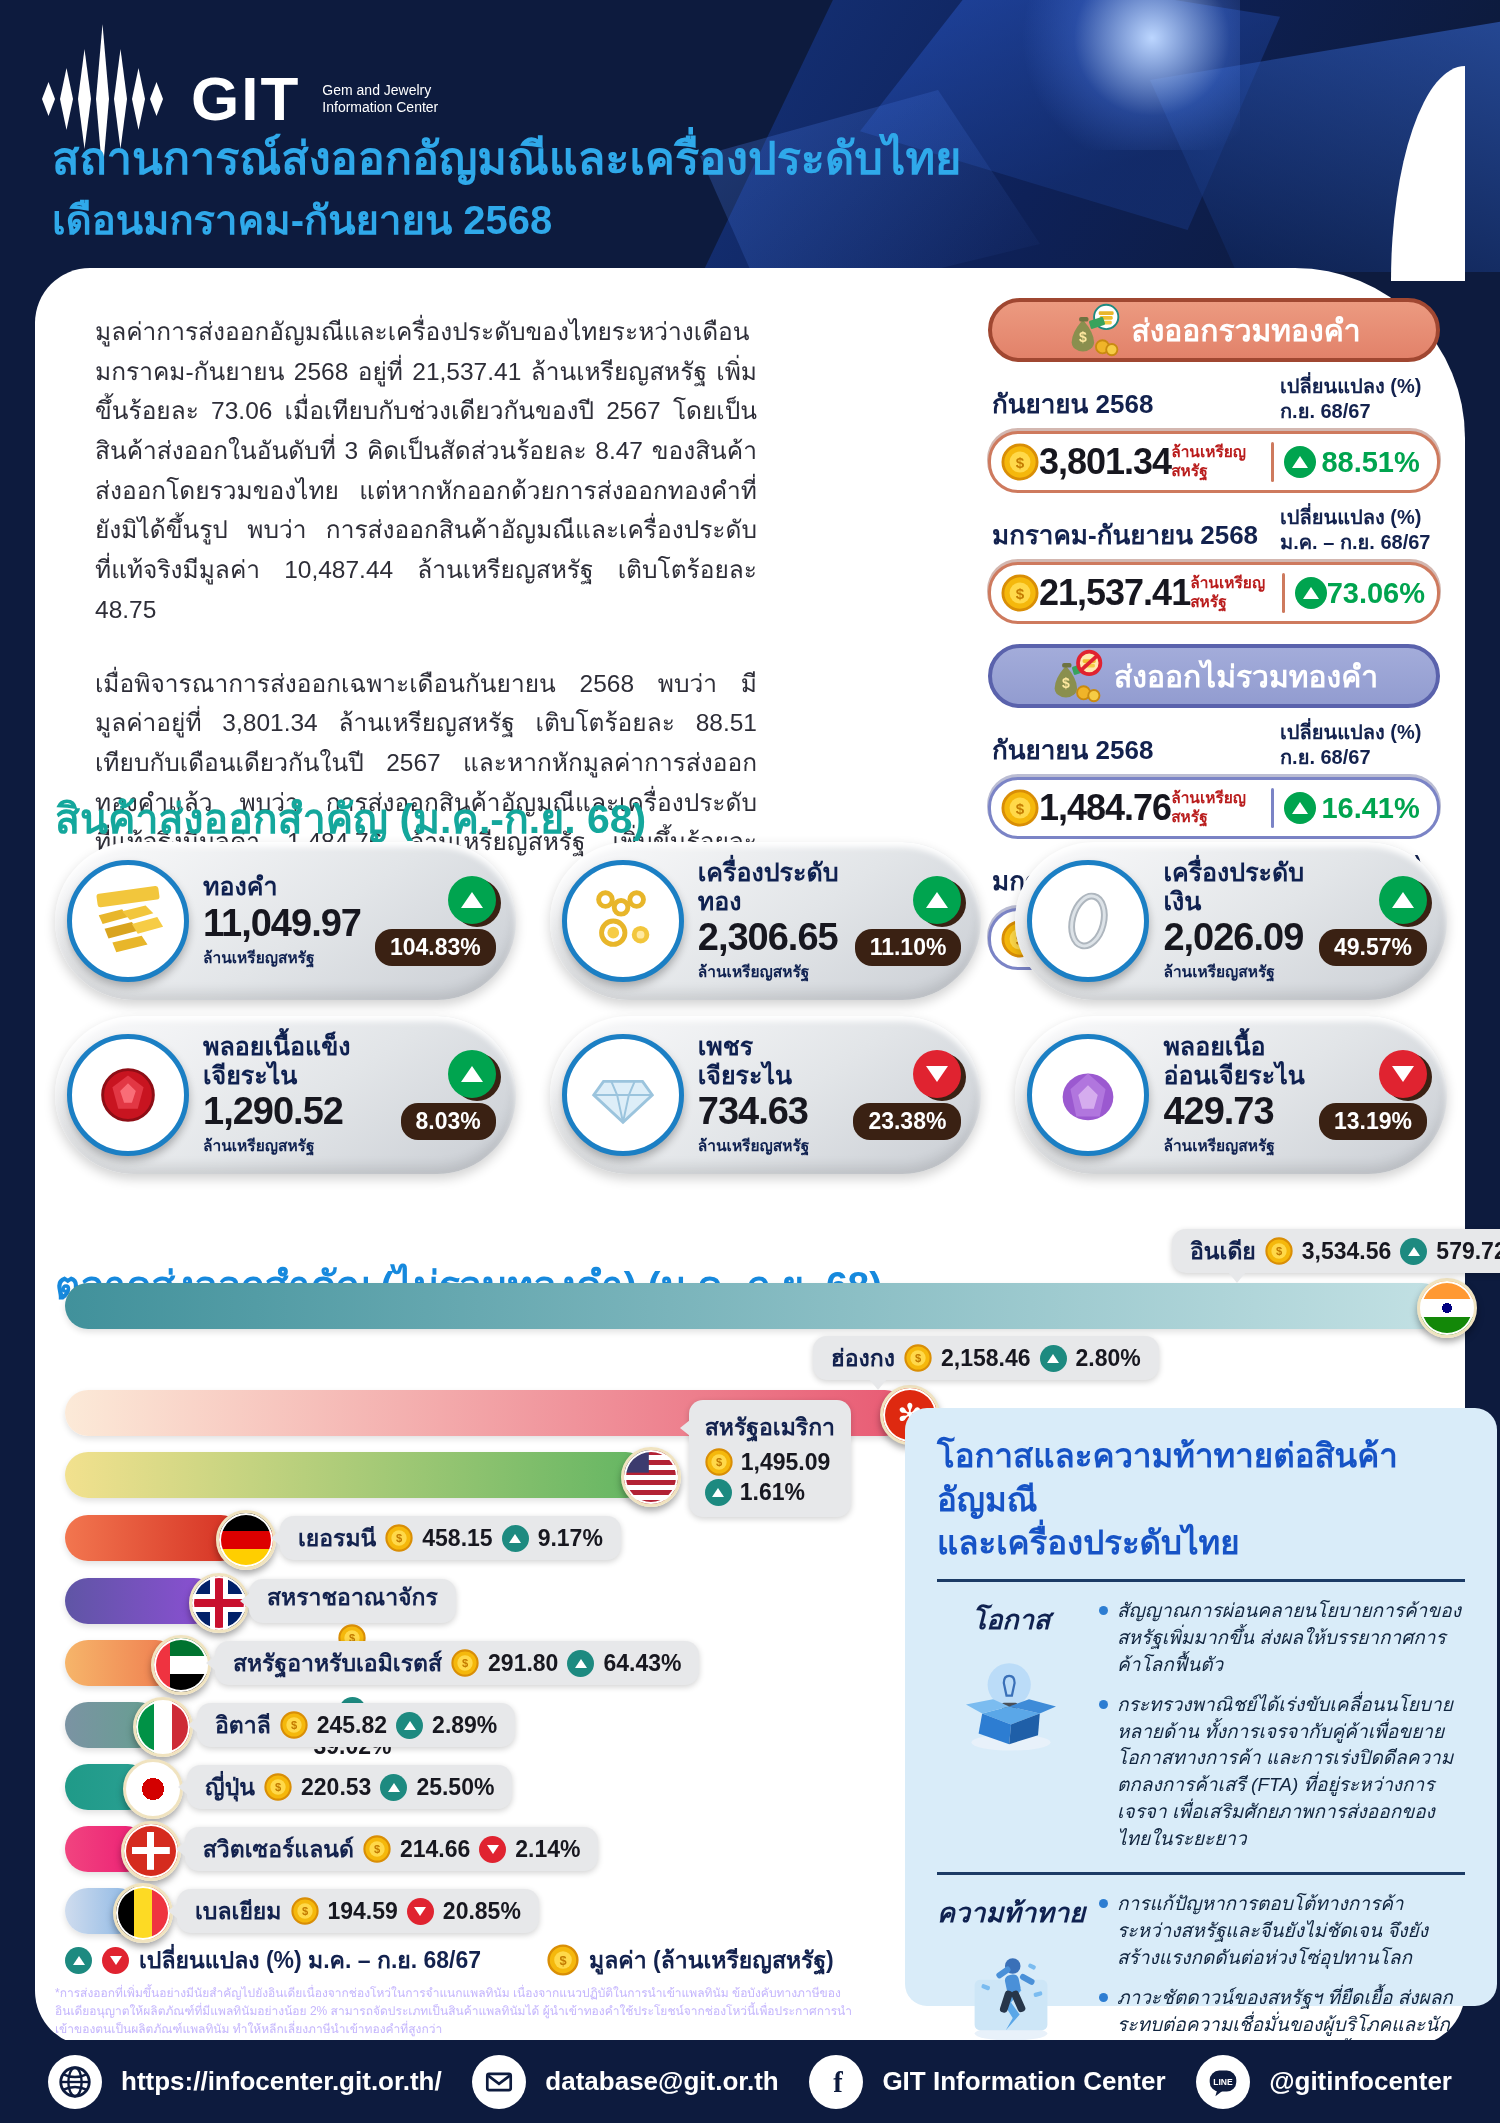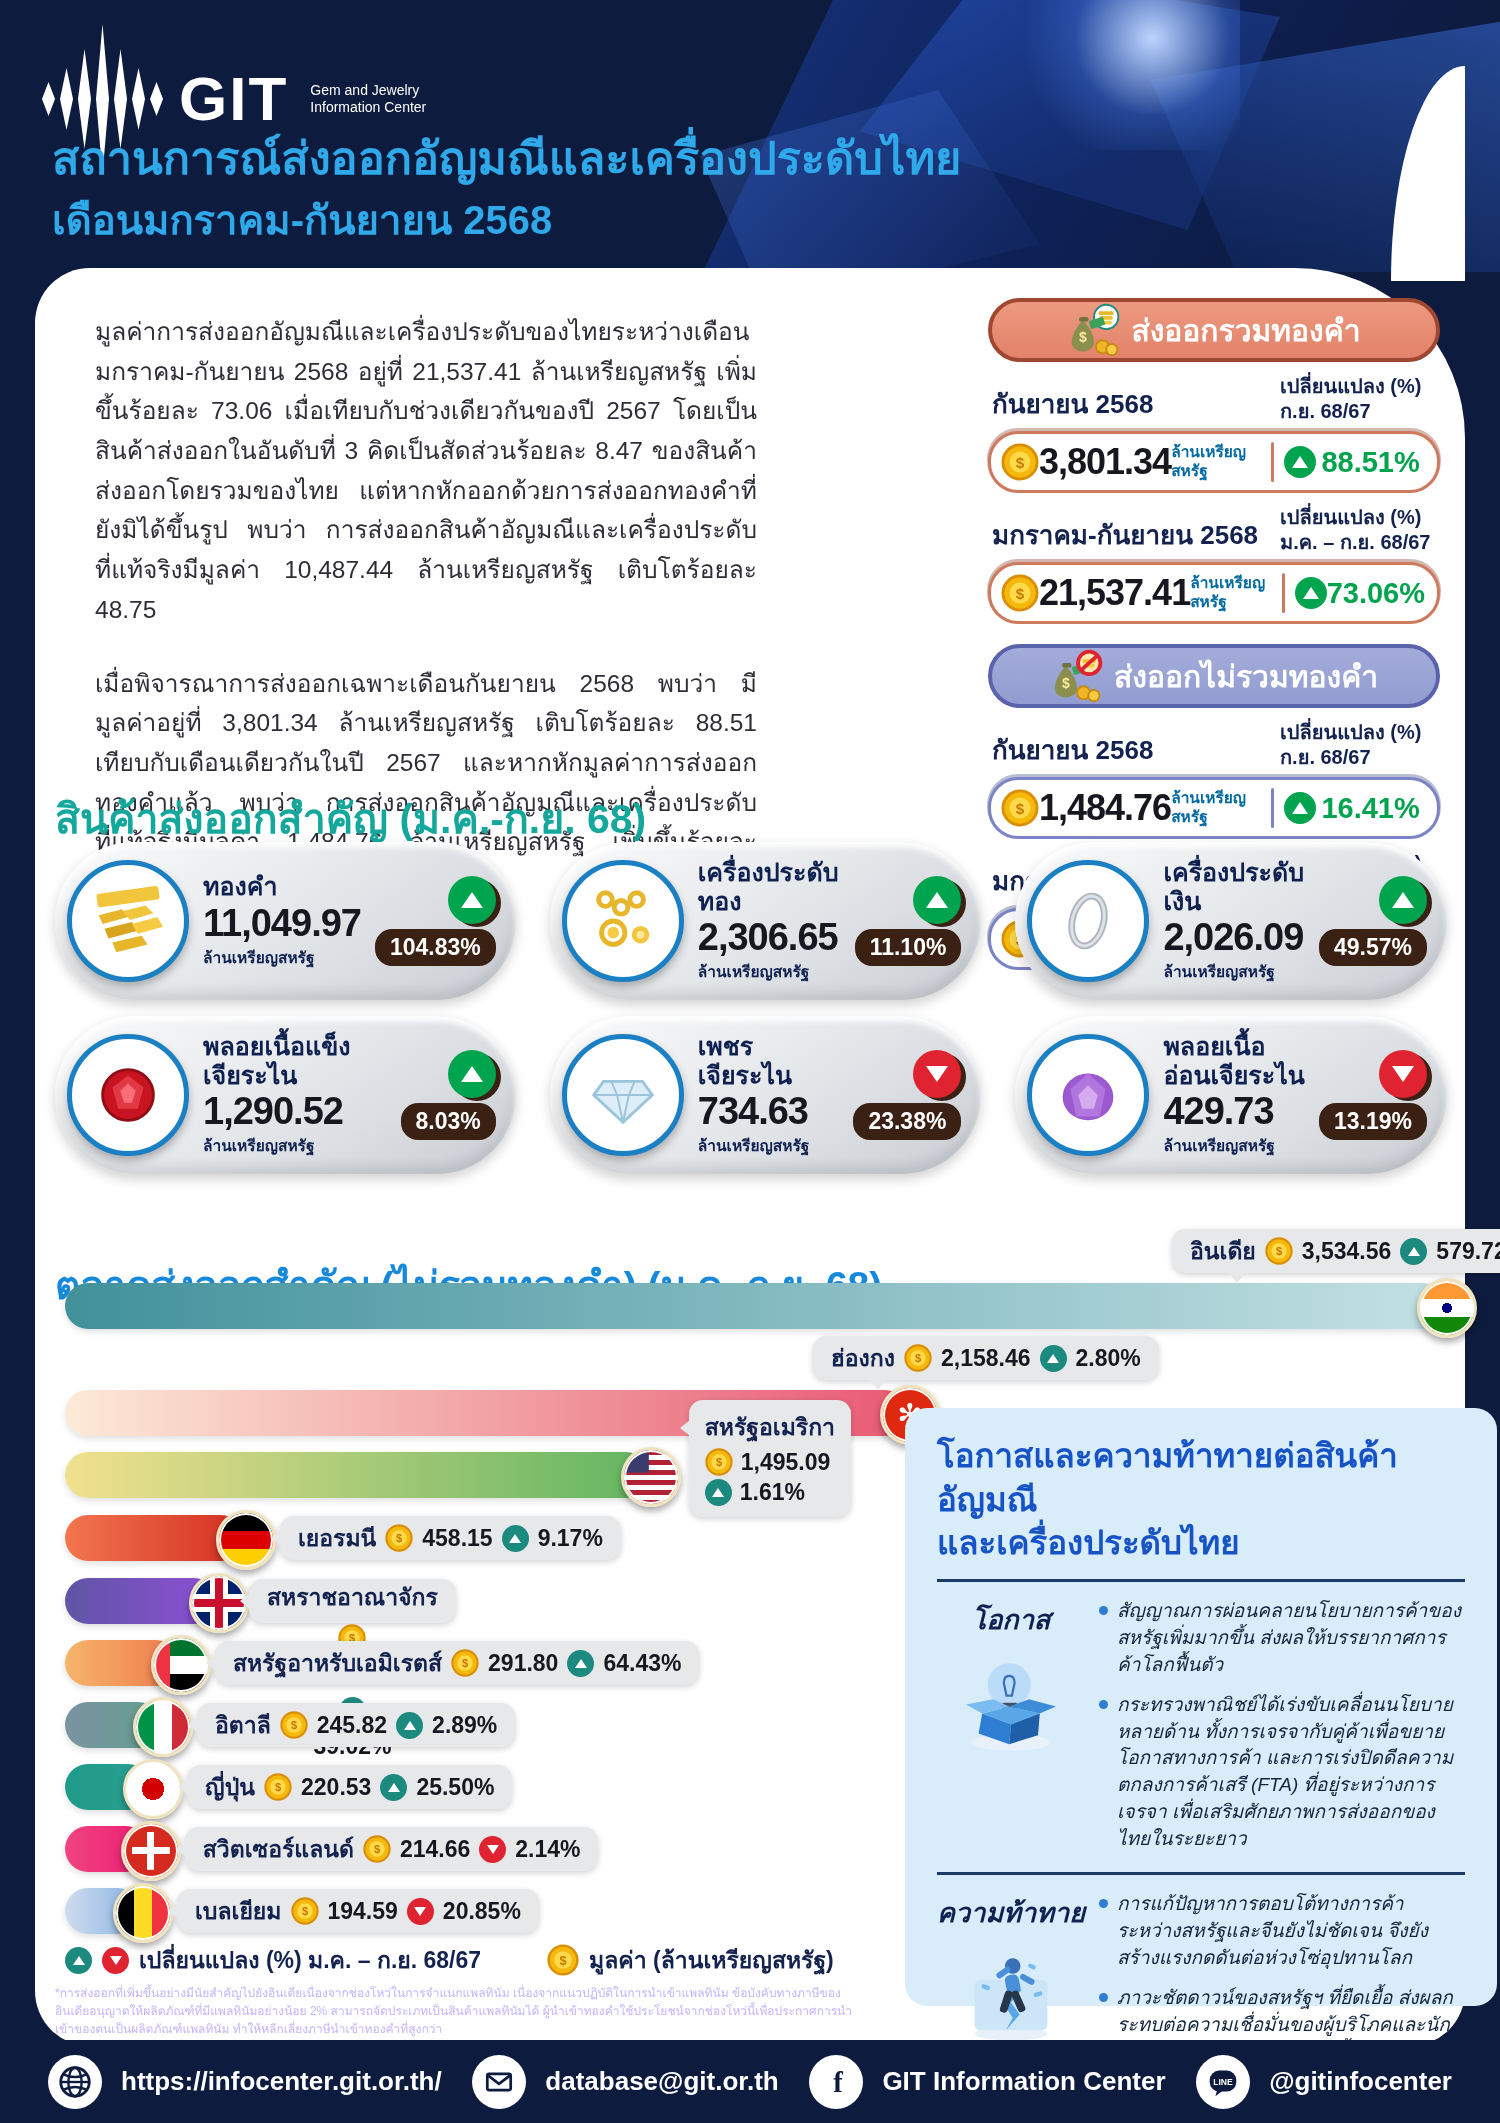--- a/index.html
+++ b/index.html
@@ -11,21 +11,21 @@
   .f1{left:680px;top:-40px;width:860px;height:360px;background:linear-gradient(120deg,#16347c 0%,#0e2158 45%,#0D1B3E 80%);clip-path:polygon(20% 0,100% 0,100% 100%,0 100%);}
   .f2{left:860px;top:-30px;width:420px;height:260px;background:linear-gradient(160deg,#2c5bd0 0%,#16347c 70%);opacity:.55;clip-path:polygon(30% 0,100% 18%,78% 100%,0 62%);}
   .f3{left:1150px;top:20px;width:360px;height:300px;background:linear-gradient(200deg,#3d74e8 0%,#102a66 80%);opacity:.5;clip-path:polygon(0 20%,100% 0,100% 90%,30% 100%);}
   .f4{left:1020px;top:-10px;width:220px;height:160px;background:radial-gradient(circle at 60% 30%,#bcd6ff 0%,rgba(90,140,255,.25) 45%,rgba(20,40,100,0) 75%);}
   .f5{left:700px;top:90px;width:340px;height:220px;background:linear-gradient(140deg,rgba(70,120,230,.35),rgba(10,25,70,0));clip-path:polygon(0 30%,70% 0,100% 70%,20% 100%);}
   .sliver{position:absolute;right:35px;top:66px;width:74px;height:215px;background:#fff;border-radius:100% 0 0 0 / 100% 0 0 0;}
   
   .logo{position:absolute;left:42px;top:24px;display:flex;align-items:center;gap:16px;}
   .lg-bars{display:flex;align-items:center;gap:5px;height:150px;}
   .lg-bars i{display:block;width:13px;background:#fff;clip-path:polygon(50% 0,100% 50%,50% 100%,0 50%);}
-  .lg-text{color:#fff;font-size:62px;font-weight:bold;letter-spacing:2px;line-height:1;}
+  .lg-text{color:#fff;font-size:62px;font-weight:bold;letter-spacing:2px;line-height:1;margin-left:12px;}
   .lg-sub{color:#fff;font-size:14px;line-height:1.25;margin-left:6px;}
   
   .h-title1{position:absolute;left:52px;top:122px;font-size:45px;font-weight:bold;color:#2FA9EA;white-space:nowrap;}
   .h-title2{position:absolute;left:52px;top:188px;font-size:40px;font-weight:bold;color:#2FA9EA;white-space:nowrap;}
   
   .card{position:absolute;left:35px;top:268px;width:1430px;height:1778px;background:#fff;
         border-radius:55px;border-top-right-radius:170px;}
   
   .intro{position:absolute;left:95px;top:312px;width:662px;font-size:24.5px;line-height:1.62;color:#2e2e38;text-align:justify;}
   .intro p{margin:0 0 34px 0;}
@@ -38,21 +38,21 @@
   .sbox.purple .sbox-header{background:linear-gradient(180deg,#A3ACDA,#929CD0);border-color:#5A62AC;}
   .sbox-header svg{width:56px;height:56px;flex:0 0 auto;}
   .srow-label{display:flex;justify-content:space-between;align-items:flex-end;margin:12px 4px 7px 4px;}
   .period{font-size:26px;font-weight:bold;color:#13224E;}
   .chg-label{width:156px;font-size:20px;font-weight:bold;color:#13224E;line-height:1.25;}
   .spill{height:56px;border-radius:30px;display:flex;align-items:center;padding:0 12px 0 10px;background:#fff;}
   .sbox.salmon .spill{border:3px solid #CE7A5E;box-shadow:0 -2px 0 1px rgba(130,50,30,.35);}
   .sbox.purple .spill{border:3px solid #7B84C6;box-shadow:0 -2px 0 1px rgba(60,65,130,.35);}
   .spill .coin{width:38px;height:38px;flex:0 0 auto;}
   .sval{flex:1;text-align:center;font-size:36px;font-weight:bold;color:#17171F;letter-spacing:-1px;}
-  .sunit{width:90px;font-size:15.5px;font-weight:bold;color:#0369a1;line-height:1.2;}
+  .sunit{width:90px;font-size:15.5px;font-weight:bold;color:#b91c1c;line-height:1.2;}
   .vdiv{width:3px;height:40px;margin:0 10px;border-radius:2px;}
   .sbox.salmon .vdiv{background:#CE7A5E;} .sbox.purple .vdiv{background:#7B84C6;}
   .chip{width:32px;height:32px;border-radius:50%;display:flex;align-items:center;justify-content:center;flex:0 0 auto;}
   .chip.up{background:#00A44F;}
   .tri-up{width:0;height:0;border-left:8px solid transparent;border-right:8px solid transparent;border-bottom:12px solid #fff;}
   .tri-down{width:0;height:0;border-left:8px solid transparent;border-right:8px solid transparent;border-top:12px solid #fff;}
   .spct{flex:1;text-align:center;font-size:29px;font-weight:bold;color:#00A44F;}
   
   .prod-title{position:absolute;left:55px;top:786px;font-size:41px;font-weight:bold;color:#14A79C;}
   .pgrid{position:absolute;left:55px;top:842px;width:1392px;display:grid;grid-template-columns:repeat(3,1fr);column-gap:34px;row-gap:16px;}

